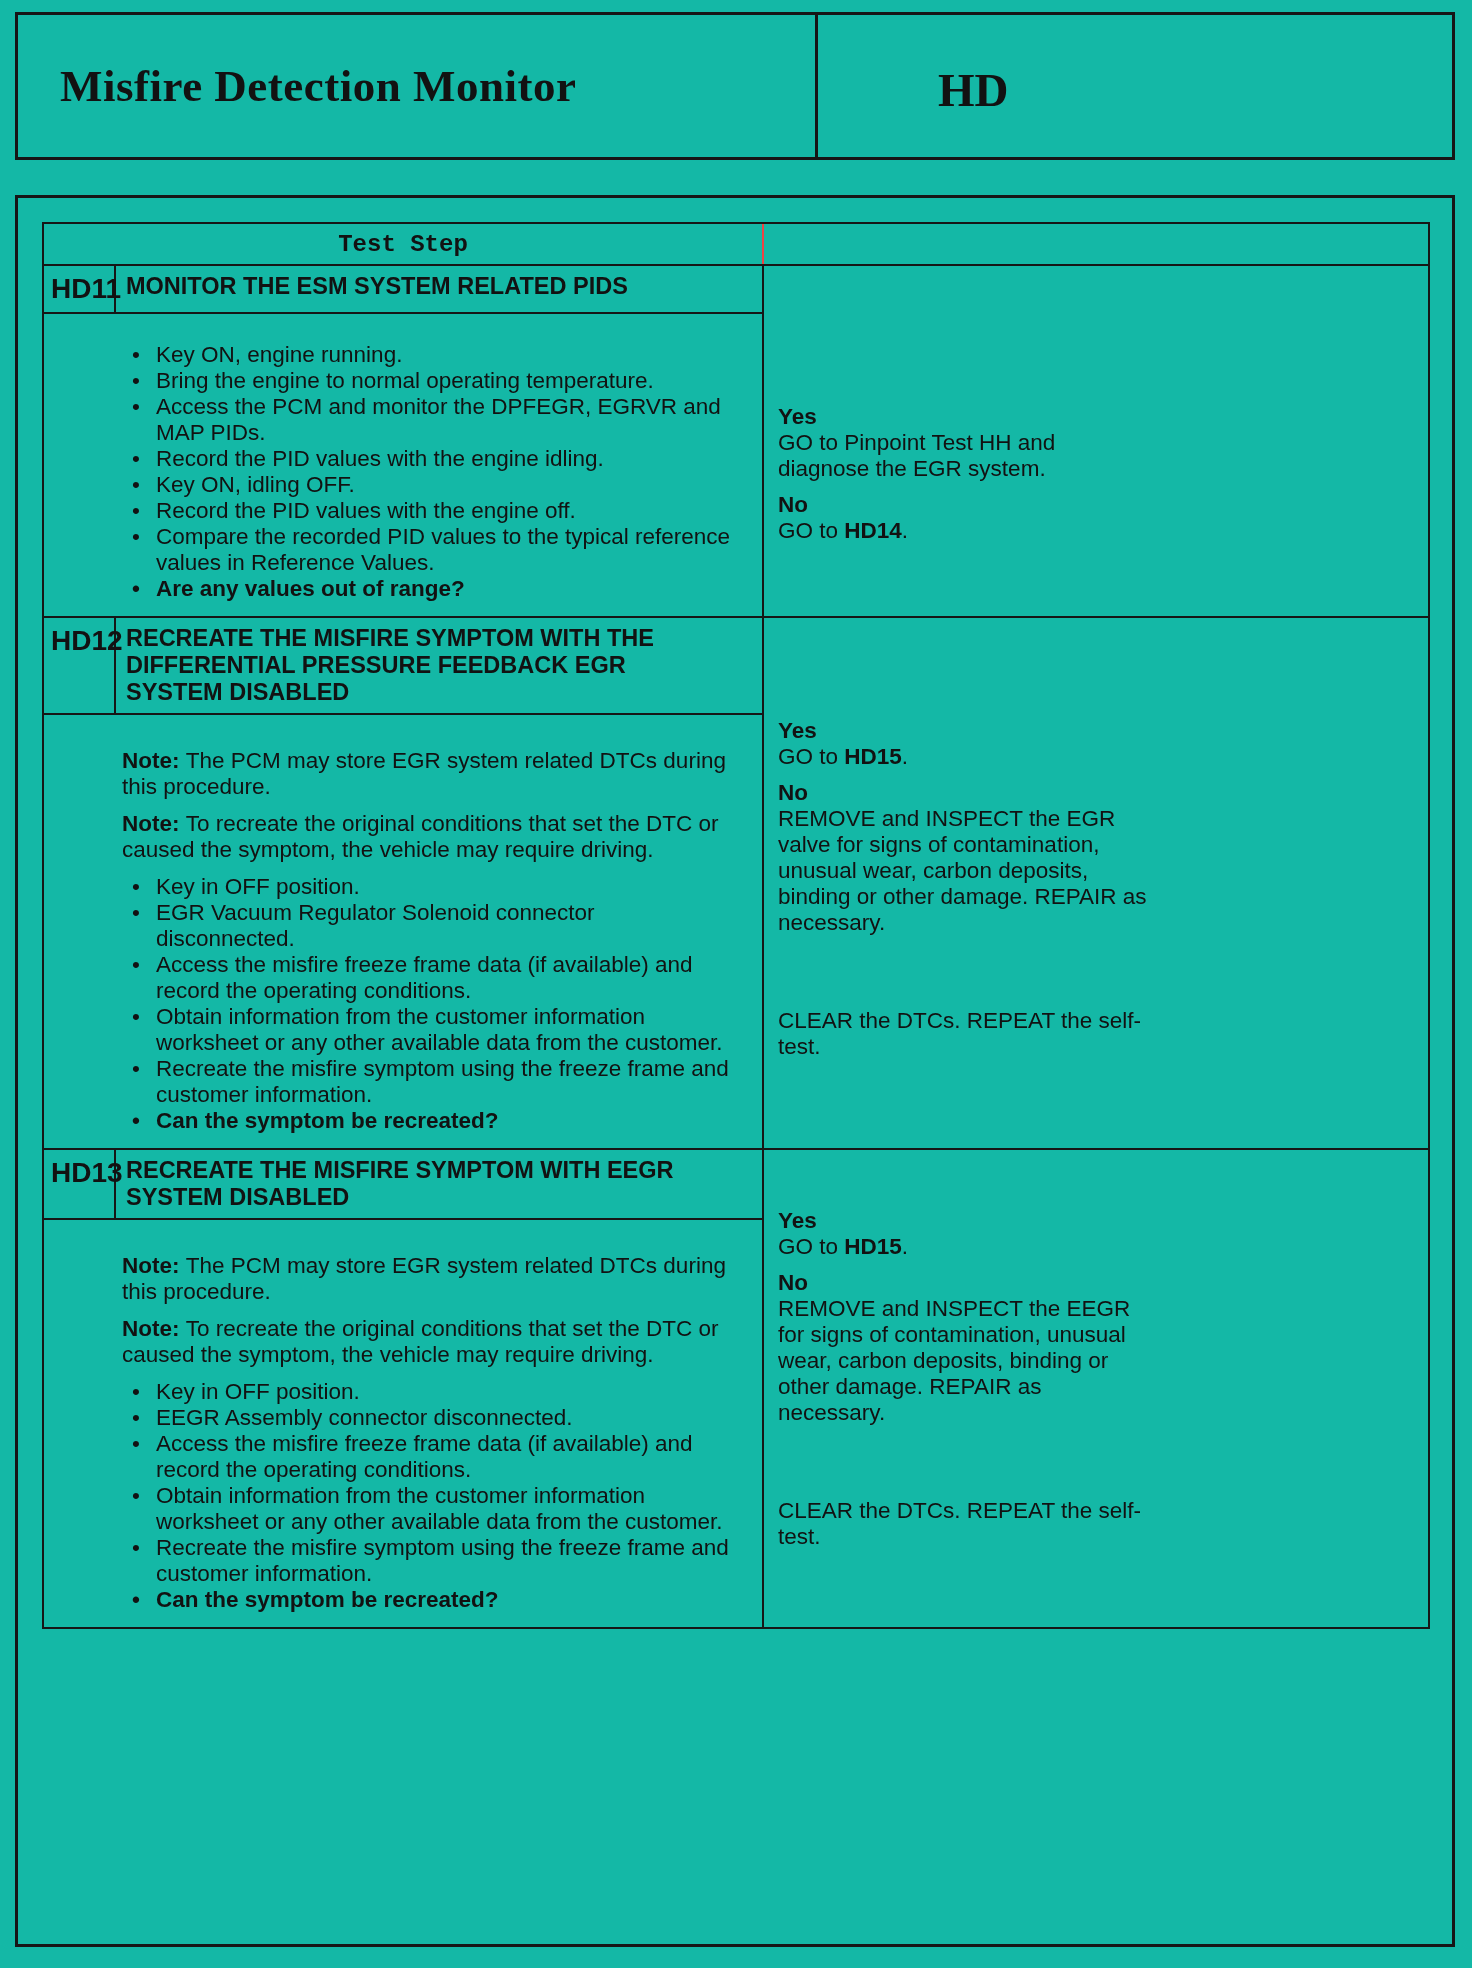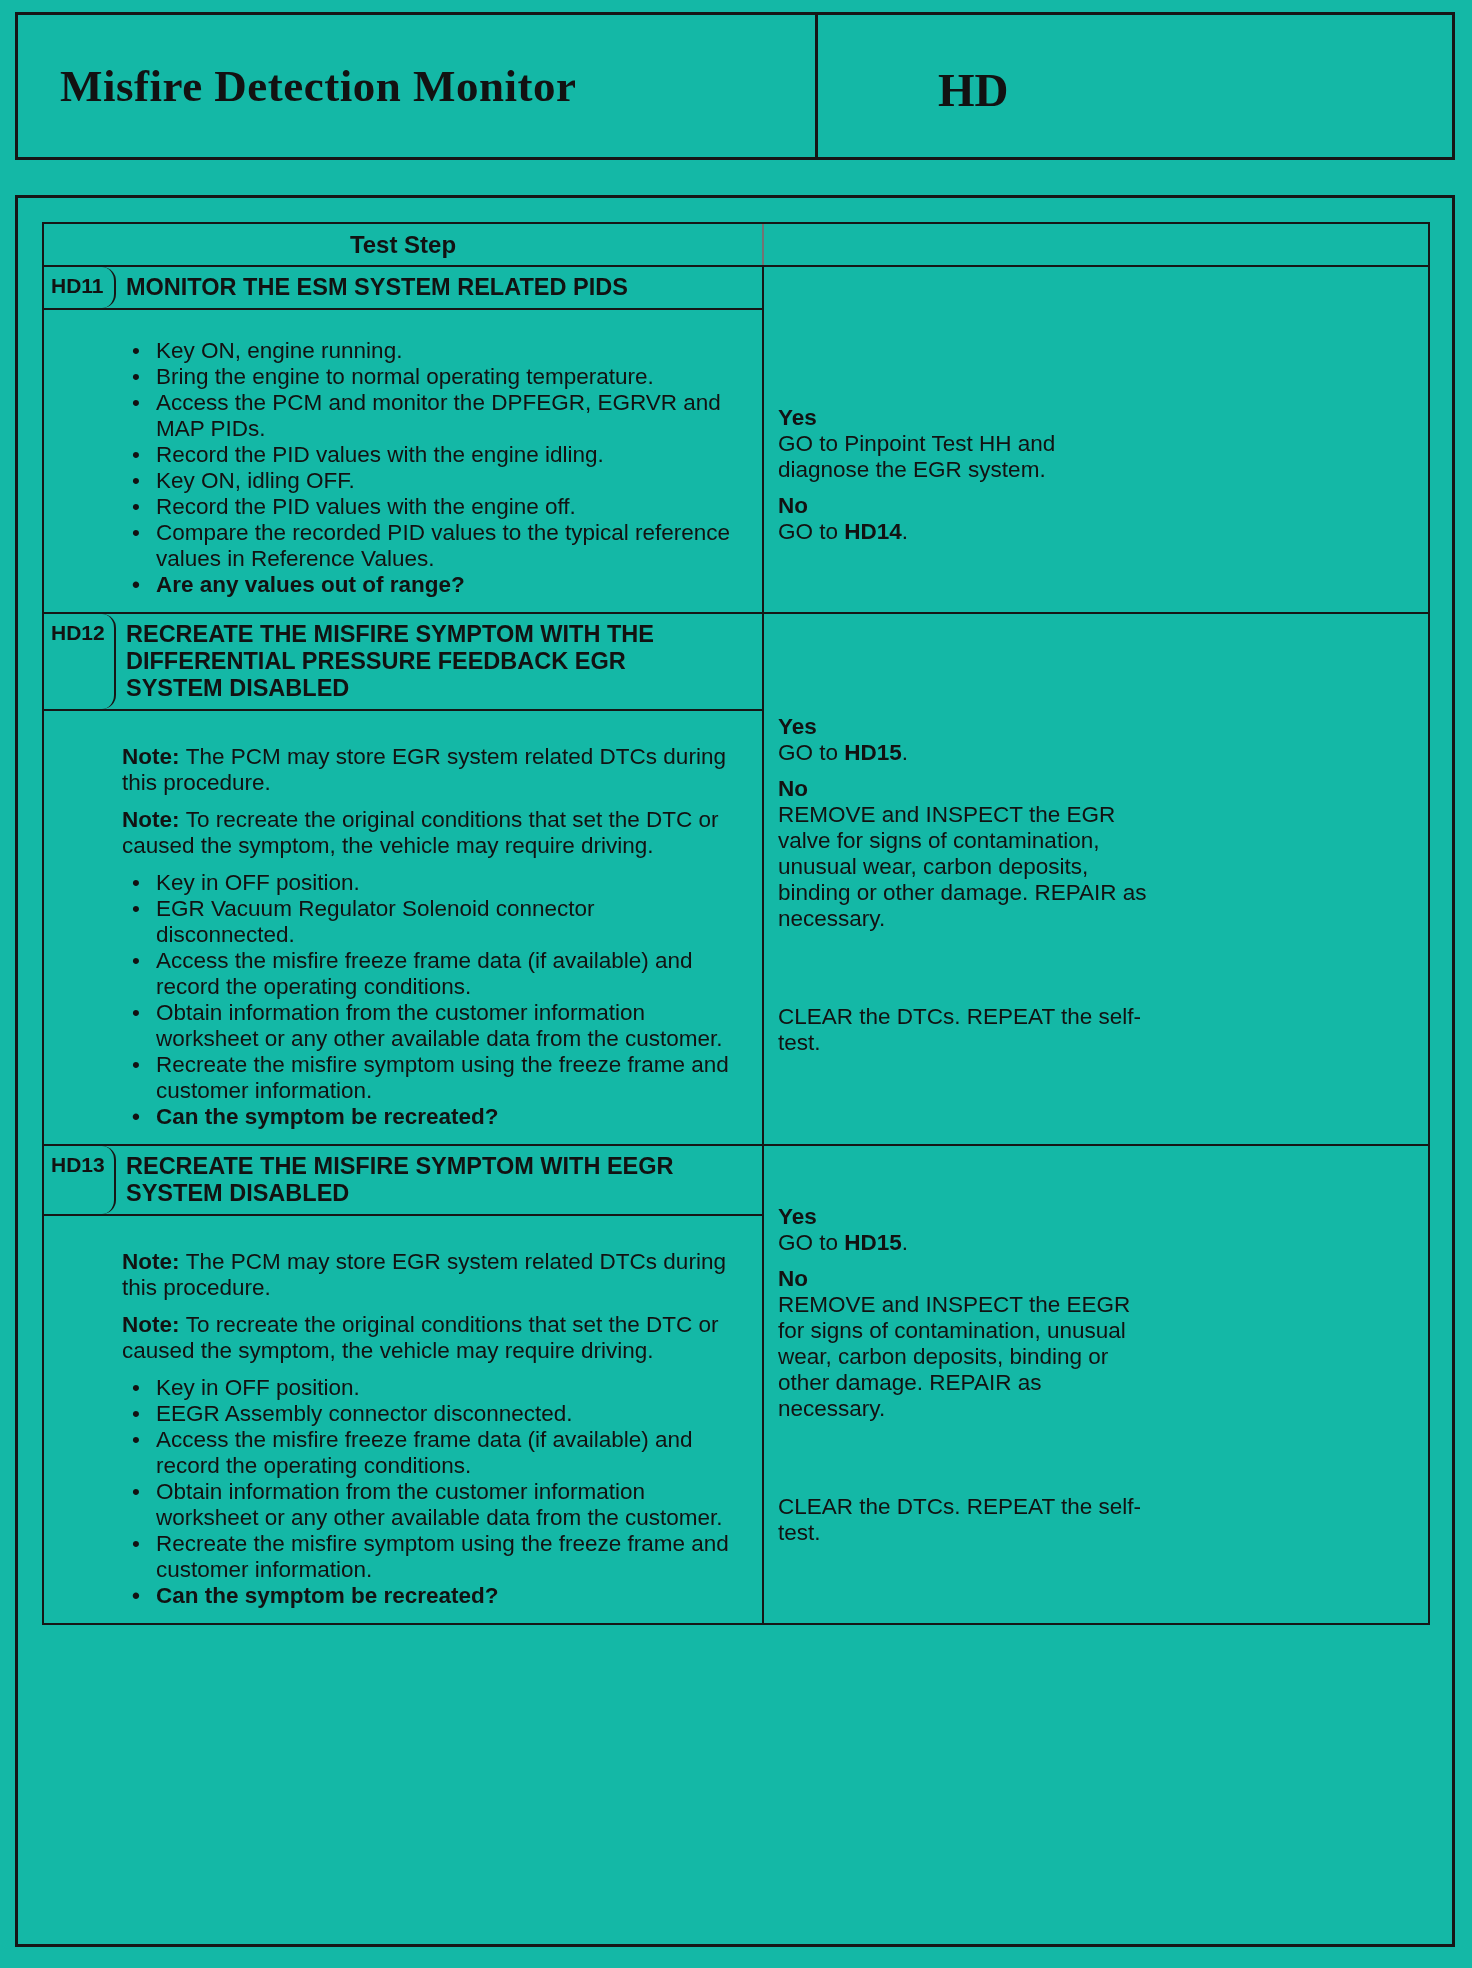--- a/index.html
+++ b/index.html
@@ -78,21 +78,22 @@
   }
   .th {
     text-align: center;
     font-weight: bold;
     font-size: 24px;
     padding: 7px 0 6px 0;
     box-sizing: border-box;
   }
   .th-left {
     width: 720px;
-    border-right: 2px solid #737373;
+    border-right: 2px solid #ef4444;
+    font-family: Liberation Mono, monospace;
   }
   .th-right { flex: 1; }
 
   .step {
     display: flex;
     border-top: 2px solid #161616;
   }
   .left {
     width: 720px;
     border-right: 2px solid #161616;
@@ -105,24 +106,23 @@
   }
   .band {
     display: flex;
     border-bottom: 2px solid #161616;
   }
   .id-cell {
     width: 72px;
     flex-shrink: 0;
     border-right: 2px solid #161616;
     font-weight: bold;
-    font-size: 21px;
+    font-size: 28px;
     padding: 7px 0 7px 7px;
     box-sizing: border-box;
-    border-radius: 14px;
   }
   .title-cell {
     font-weight: bold;
     font-size: 23.5px;
     line-height: 27px;
     padding: 7px 44px 7px 10px;
   }
   .content {
     padding: 24px 30px 14px 78px;
     font-size: 22.5px;

